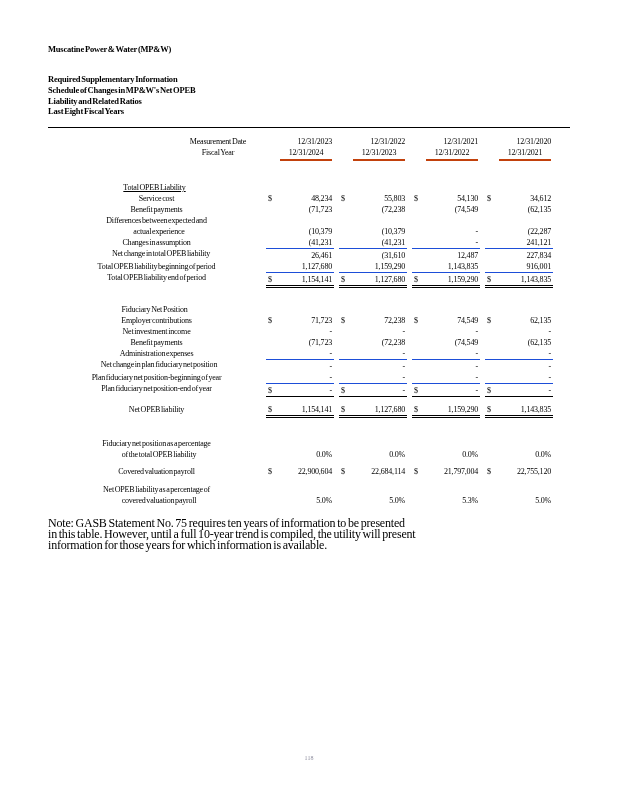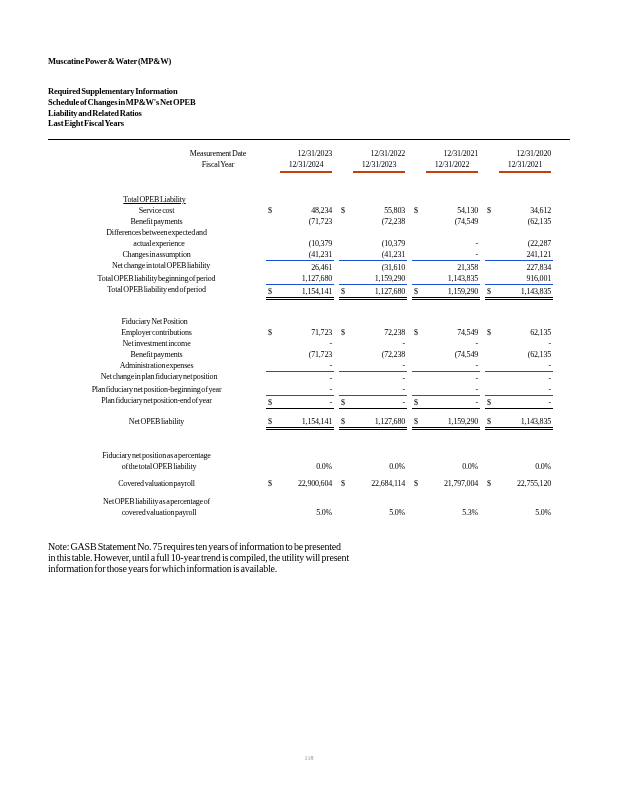--- a/index.html
+++ b/index.html
@@ -1,18 +1,18 @@
 <!DOCTYPE html>
 <html><head>
 <meta charset="utf-8">
 <style>
   html,body{margin:0;padding:0;background:#fff;}
   body{width:618px;height:800px;font-family:"Liberation Serif",serif;color:#000;}
   .sheet{position:relative;width:618px;height:800px;background:#fff;overflow:hidden;}
-  .content{position:absolute;left:48px;top:56px;width:522px;letter-spacing:-0.2px;word-spacing:-1px;}
+  .content{position:absolute;left:48px;top:44px;width:522px;letter-spacing:-0.2px;word-spacing:-1px;}
   .doc-title{font-weight:bold;font-size:8.5px;line-height:10px;}
   .subtitle-block{margin-top:20px;font-weight:bold;font-size:8.5px;line-height:10.8px;
                   border-bottom:1.5px solid #000;padding-bottom:10px;}
   .tablewrap{width:501px;font-size:8px;}
   .trow{display:grid;grid-template-columns:213px 68px 68px 68px 68px;column-gap:5px;line-height:11px;}
   .meta-block{margin-top:8px;}
   .meta-lbl{padding-left:127px;}
   .body-block{margin-top:21px;}
   .lbl{white-space:nowrap;overflow:hidden;text-align:center;}
   .ind0{padding-left:0;}
@@ -22,21 +22,21 @@
   .sect{text-decoration:underline;}
   .num{display:flex;justify-content:flex-end;align-items:flex-end;padding:0 2px;white-space:nowrap;}
   .num .dollar{margin-right:auto;}
   .rt{border-top:1px solid #1d4ed8;padding-top:1px;}
   .rbs{border-bottom:1px solid #000;}
   .rbd{position:relative;border-bottom:1px solid #000;}
   .rbd::after{content:"";position:absolute;left:0;right:0;bottom:-3px;border-bottom:1px solid #000;}
   .dateline .val{display:inline-block;width:52px;text-align:center;border-bottom:2px solid #c2410c;padding-bottom:1px;}
   .datecell .val{display:inline-block;width:52px;text-align:right;}
   .gap{width:100%;}
-  .note-block{margin-top:23px;font-size:10px;line-height:11px;}
+  .note-block{margin-top:12px;font-size:12px;line-height:11px;}
   .page-number{position:absolute;left:0;right:0;top:755px;text-align:center;
                font-size:6px;color:#8f8f9f;letter-spacing:0;}
 </style>
 </head>
 <body>
 
 <div class="sheet">
   <div class="content">
 
     <div class="doc-title">Muscatine Power &amp; Water (MP&amp;W)</div>
@@ -164,21 +164,21 @@
           </div>
           <div class="trow">
             <div class="lbl ind3">Net change in total OPEB liability</div>
             <div class="num rt">
               <span class="val">26,461</span>
             </div>
             <div class="num rt">
               <span class="val">(31,610</span>
             </div>
             <div class="num rt">
-              <span class="val">21,358</span>
+              <span class="val">12,487</span>
             </div>
             <div class="num rt">
               <span class="val">227,834</span>
             </div>
           </div>
           <div class="trow">
             <div class="lbl ind1">Total OPEB liability beginning of period</div>
             <div class="num">
               <span class="val">1,127,680</span>
             </div>

